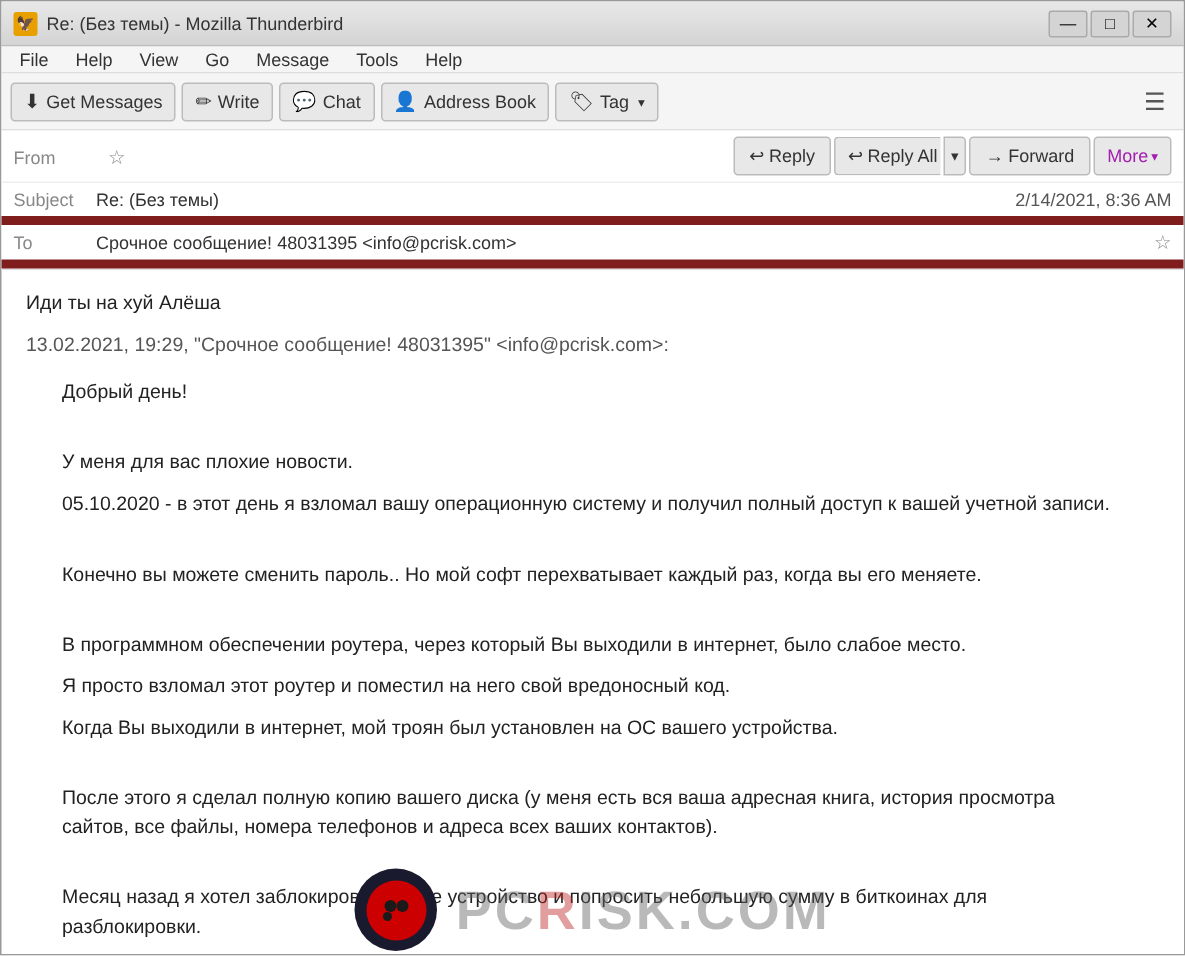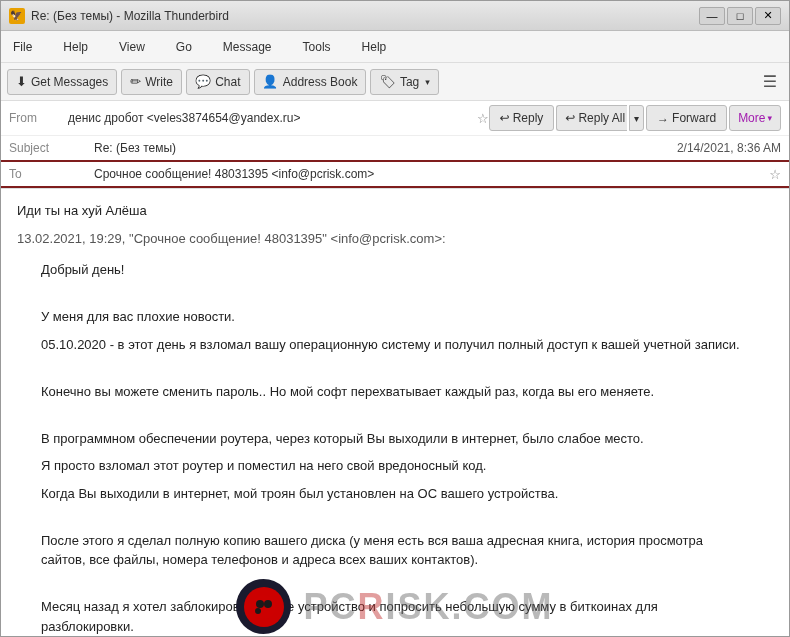--- a/index.html
+++ b/index.html
@@ -71,23 +71,23 @@
       font-size: 11px;
       cursor: pointer;
       border-radius: 2px;
     }
 
     
     .menu-bar {
       background: #f5f5f5;
       padding: 2px 4px;
       display: flex;
-      gap: 15px;
+      gap: 2px;
       border-bottom: 1px solid #ddd;
-      height: 32px;
+      height: 18px;
       align-items: center;
     }
 
     .menu-item {
       padding: 2px 8px;
       font-size: 12px;
       color: #333;
       cursor: pointer;
       border-radius: 2px;
     }
@@ -134,23 +134,22 @@
     .email-header {
       background: #fff;
       border-bottom: 1px solid #ddd;
       padding: 0;
     }
 
     .header-row {
       display: flex;
       align-items: center;
       padding: 4px 8px;
-      border-bottom: 2px solid #7f1d1d;
+      border-bottom: 6px solid #7f1d1d;
       min-height: 26px;
-      gap: 30px;
     }
 
     .header-label {
       color: #888;
       font-size: 12px;
       width: 55px;
       flex-shrink: 0;
     }
 
     .header-value {
@@ -237,21 +236,21 @@
     .header-top-row {
       display: flex;
       align-items: center;
       padding: 4px 8px;
       border-bottom: 1px solid #eee;
     }
 
     .header-from-section {
       flex: 1;
       display: flex;
-      align-items: center;
+      align-items: flex-end;
       gap: 4px;
     }
 
     .header-date {
       font-size: 12px;
       color: #555;
       white-space: nowrap;
     }
 
     .star-icon {
@@ -405,21 +404,20 @@
     </button>
     <div class="tb-spacer"></div>
     <span class="tb-hamburger">☰</span>
   </div>
 
   <div class="email-header">
 
     <div class="header-top-row">
       <div class="header-from-section">
         <span class="header-label">From</span>
-        <span class="header-value">денис дробот &lt;veles3874654@yandex.ru&gt;</span>
         <span class="star-icon">☆</span>
       </div>
       <div class="header-actions">
         <button class="reply-btn">
           <span>↩</span>
           <span>Reply</span>
         </button>
         <button class="reply-all-btn">
           <span>↩</span>
           <span style="margin-left:3px;">Reply All</span>

